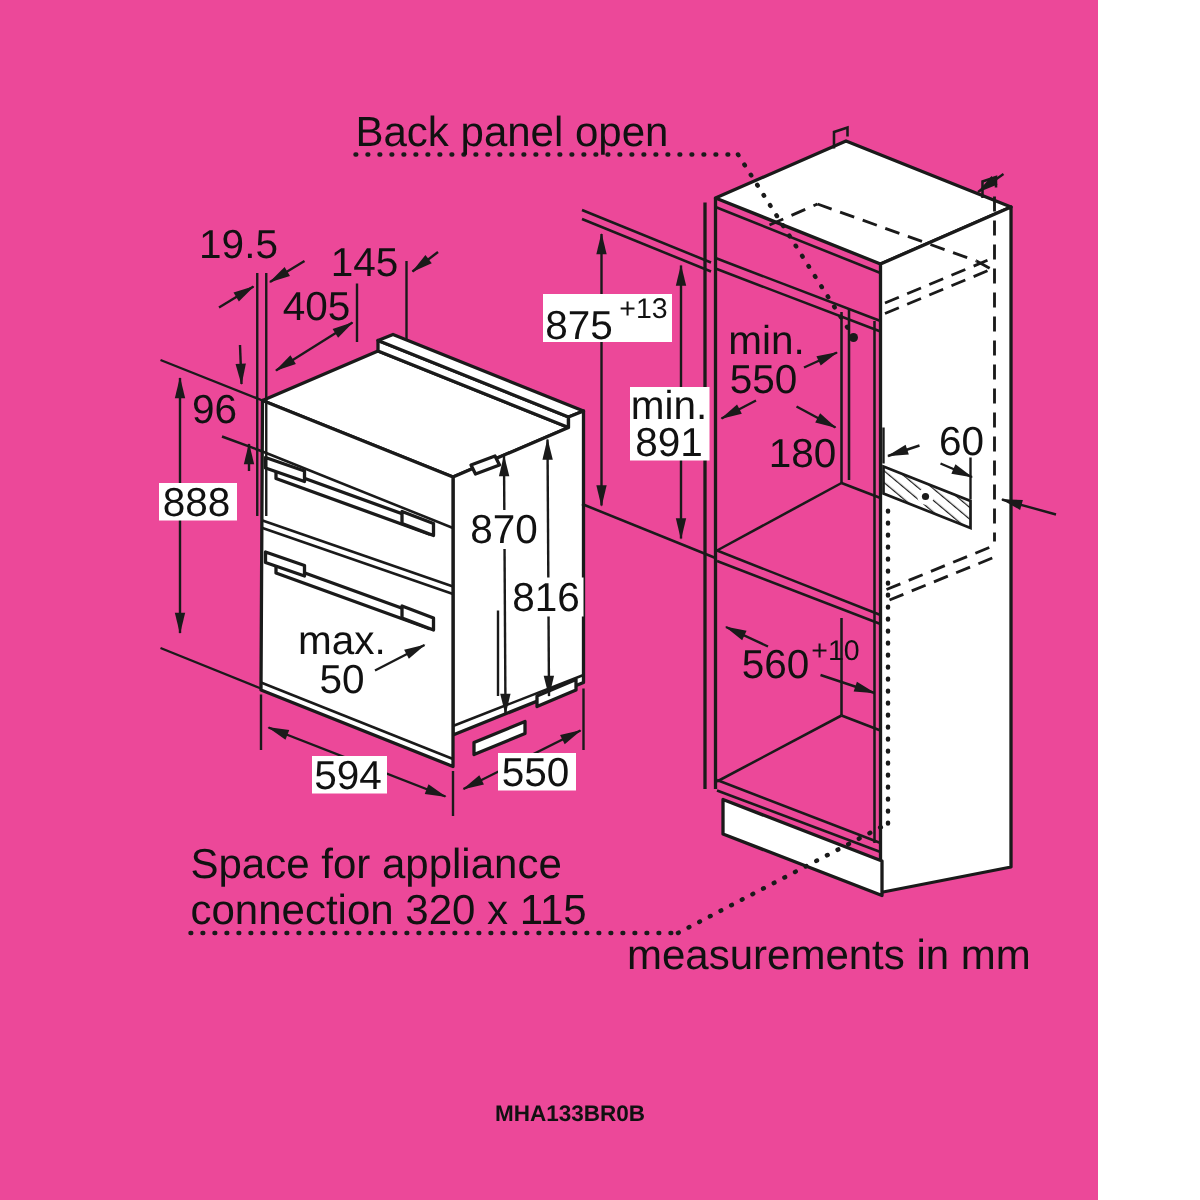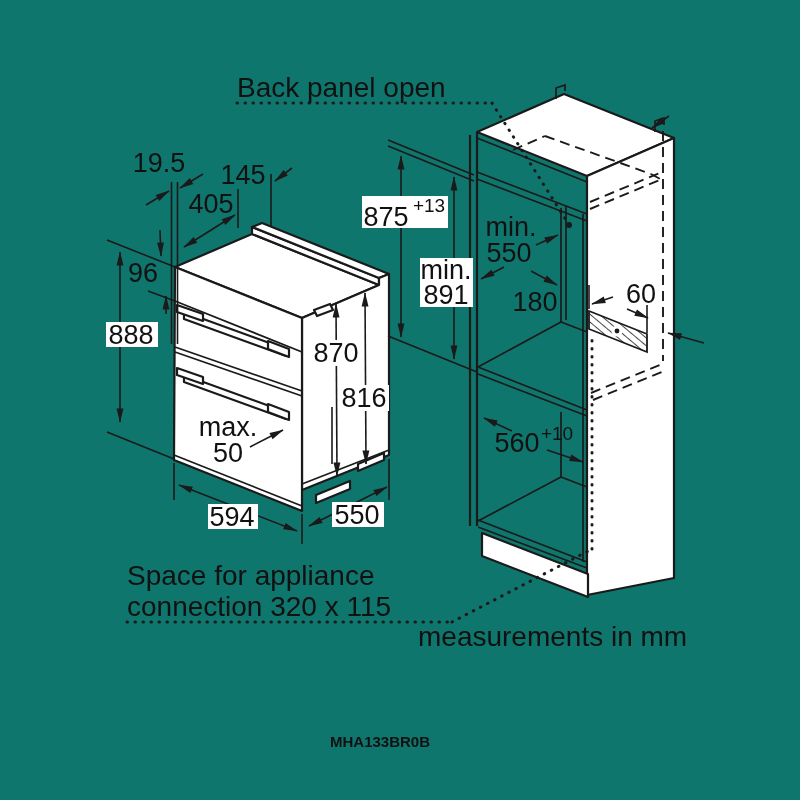--- a/index.html
+++ b/index.html
@@ -1,16 +1,16 @@
 <!DOCTYPE html>
 <html><head>
 <meta charset="utf-8">
 <style>
   html,body{margin:0;padding:0;background:#fff;}
-  .stage{position:relative;width:800px;height:800px;background:#0f766e;overflow:hidden;
+  .stage{position:relative;width:732px;height:800px;background:#ec4899;overflow:hidden;
          font-family:"Liberation Sans", sans-serif;}
   svg{position:absolute;inset:0;}
   .ol  {stroke:#1a1a1a;stroke-width:2.2;fill:none;stroke-linejoin:round;}
   .olf {stroke:#1a1a1a;stroke-width:2.2;fill:#fff;stroke-linejoin:round;}
   .thin{stroke:#1a1a1a;stroke-width:1.7;fill:none;}
   .dim {stroke:#1a1a1a;stroke-width:1.6;fill:none;}
   .dim2{marker-start:url(#ah);marker-end:url(#ah);}
   .a1  {marker-end:url(#ah);}
   .dash{stroke:#1a1a1a;stroke-width:1.9;fill:none;stroke-dasharray:10 6;}
   .dot {stroke:#1a1a1a;stroke-width:3;fill:none;stroke-dasharray:0.5 7.5;stroke-linecap:round;}

